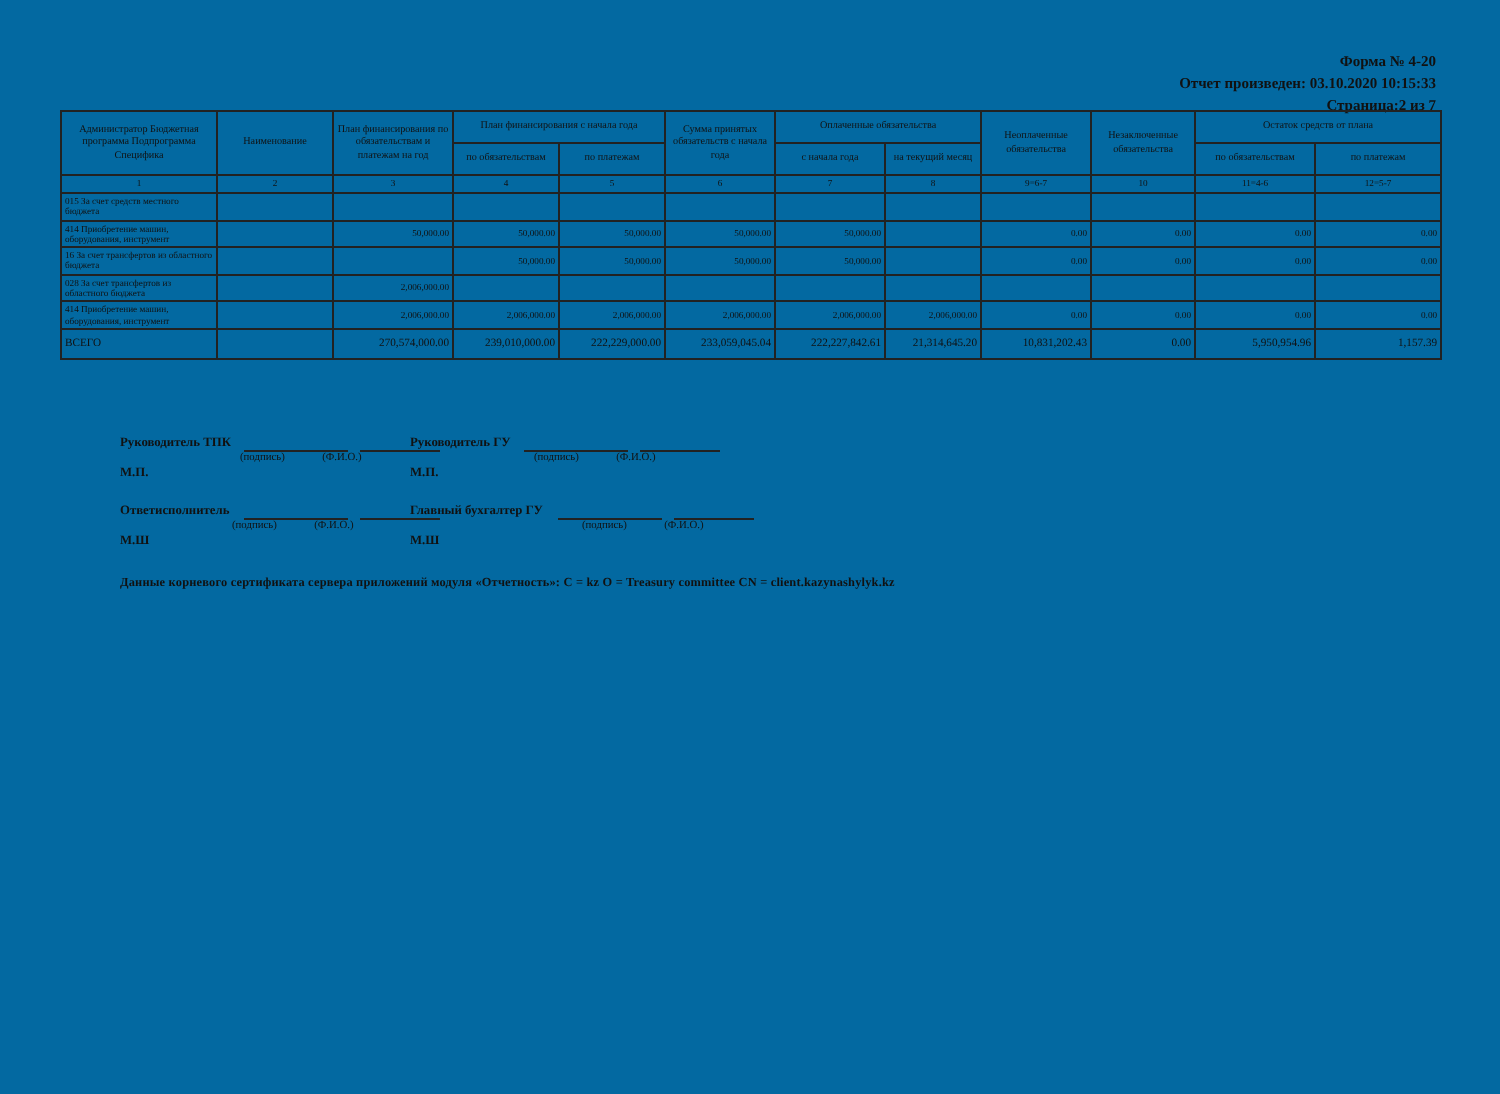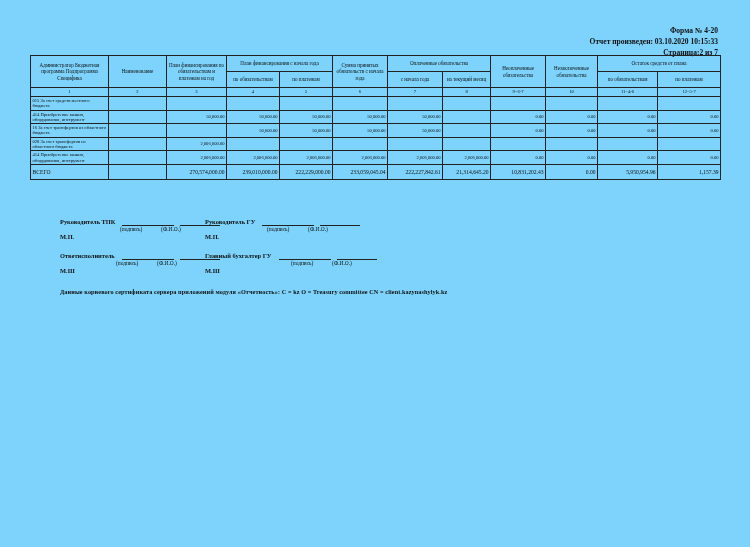--- a/index.html
+++ b/index.html
@@ -13,21 +13,21 @@
     position: relative;
     font-family: "Liberation Serif", serif;
     color: #111;
     overflow: hidden;
   }
   .page {
     position: absolute;
     left: 0; top: 0;
     width: 750px;
     height: 547px;
-    background: #7dd3fc;
+    background: #0369a1;
   }
   
   .doc-header {
     position: absolute;
     right: 32px;
     top: 26px;
     text-align: right;
     font-size: 7.5px;
     line-height: 1.45;
     font-weight: bold;

